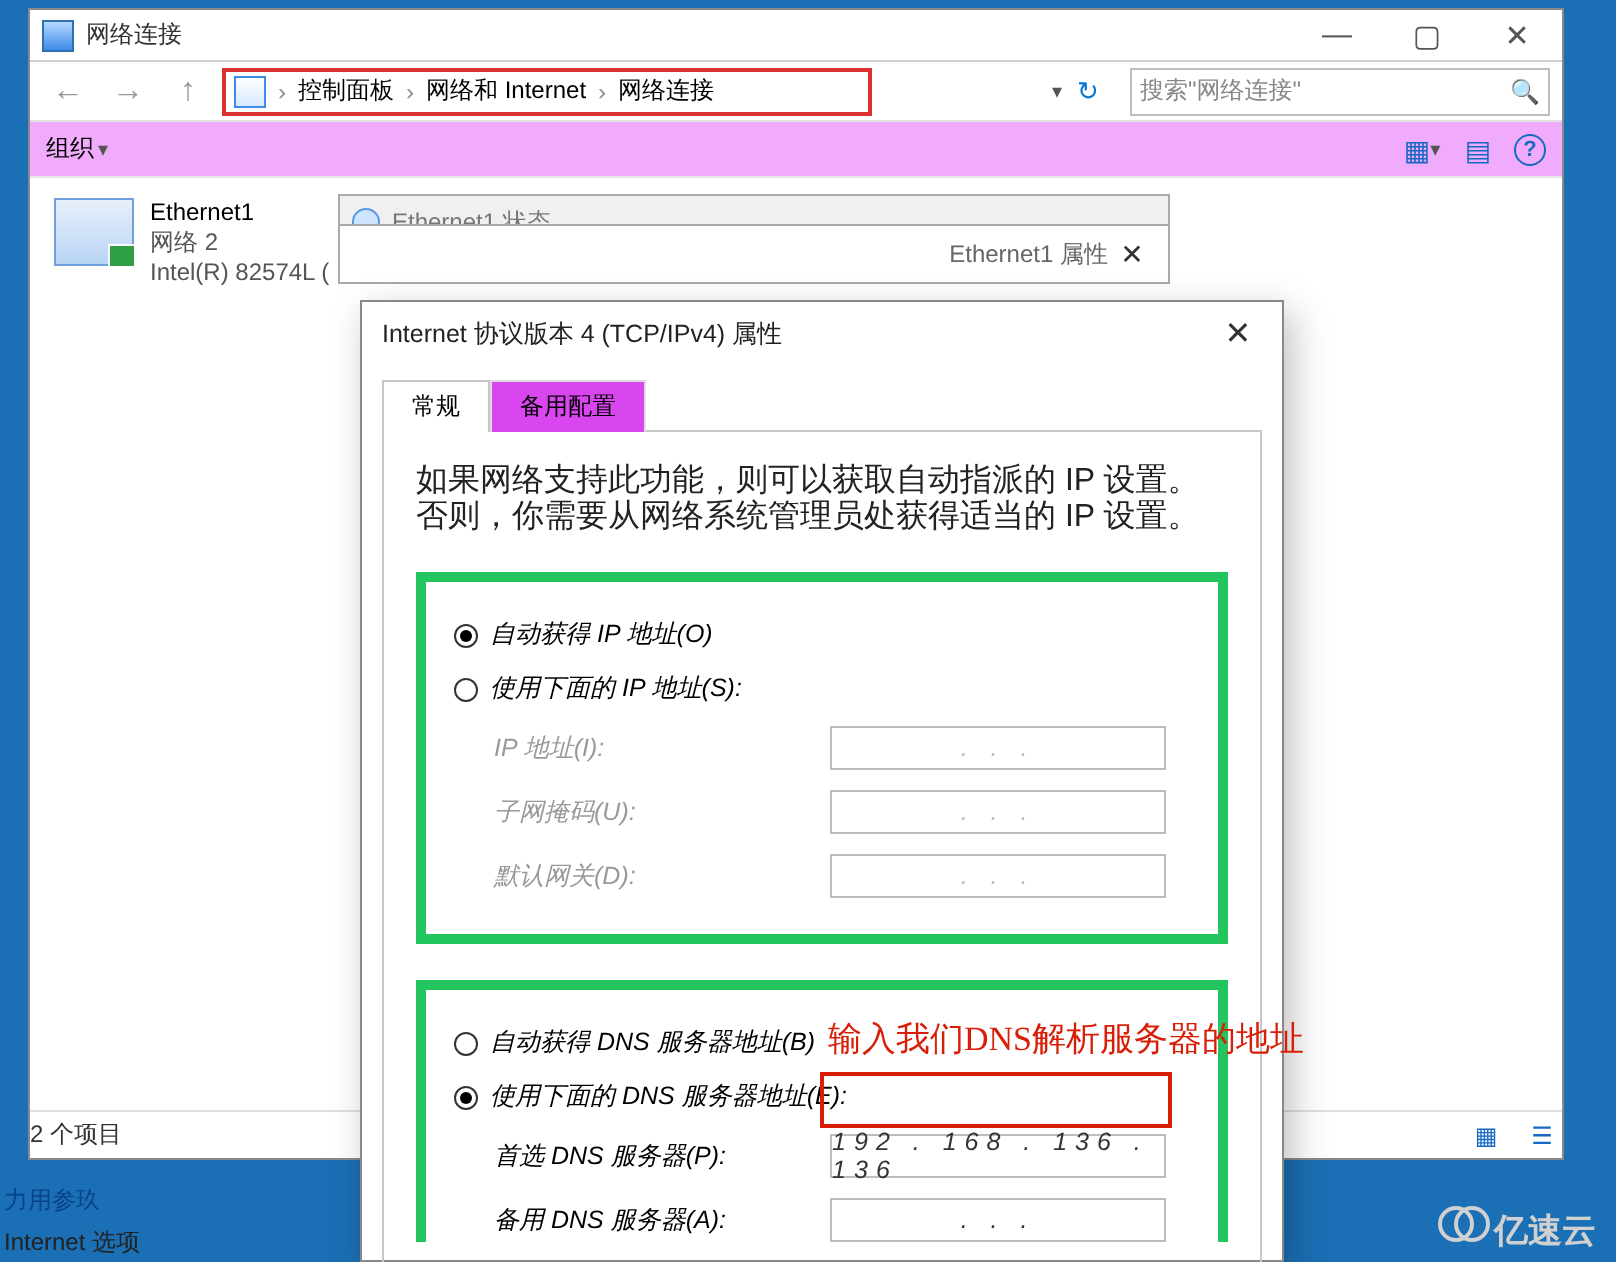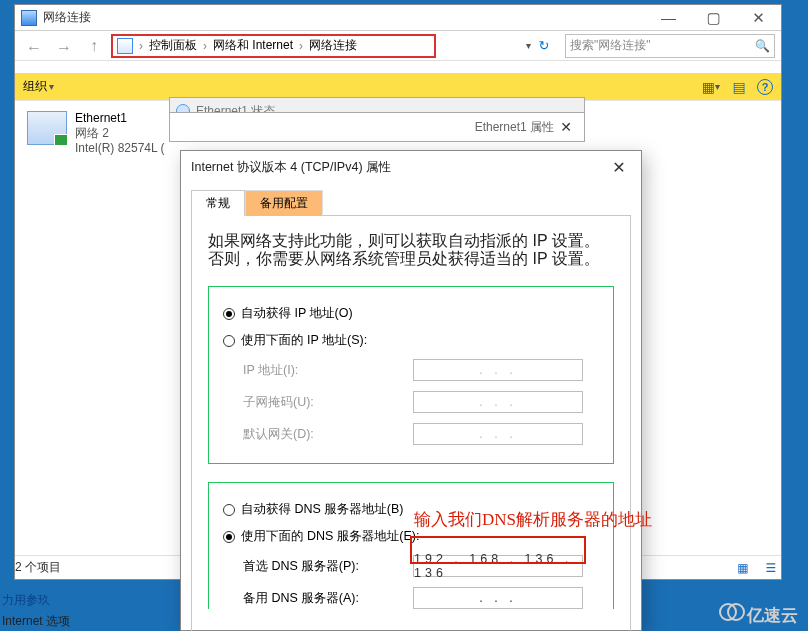--- a/index.html
+++ b/index.html
@@ -17,21 +17,21 @@
   .navarrow { width: 26px; height: 22px; display:flex; align-items:center; justify-content:center; color:#999; font-size:16px; }
   .breadcrumb-box { flex: 0 0 325px; height: 24px; border: 2px solid #d93030; display: flex; align-items: center; padding: 0 4px; gap: 2px; }
   .bcicon { width: 16px; height: 16px; background: linear-gradient(#fff,#d6e8ff); border:1px solid #3e8be8; }
   .bc-sep { color:#888; margin: 0 4px; }
   .refresh-group { display:flex; align-items:center; gap:2px; margin-left:auto; }
   .chev-down { font-size:10px; color:#555; }
   .refresh-icn { width:22px; height:22px; display:flex; align-items:center; justify-content:center; color:#0078d7; font-size:13px; }
   .searchbox { width: 210px; height: 24px; border: 1px solid #bfbfbf; display:flex; align-items:center; padding: 0 4px; color:#888; margin-left:6px; }
   .searchbox .mag { margin-left:auto; color:#666; }
 
-  .toolbar { height: 28px; display:flex; padding: 0 8px; border-bottom: 1px solid #e5e5e5; background:#fde047;margin-top:12px; }
+  .toolbar { height: 28px; display:flex; padding: 0 8px; border-bottom: 1px solid #e5e5e5; background:#f0abfc; }
   .toolbar .menulabel { display:flex; align-items:center; gap:2px; }
   .tb-right { margin-left:auto; display:flex; gap:8px; align-items:center; }
   .tb-icn { width:20px; height:18px; display:flex; align-items:center; justify-content:center; color:#1769c4; font-size:14px; }
   .tb-icn.help { color:#1769c4; font-weight:bold; border:1px solid #1769c4; border-radius:50%; width:16px; height:16px; font-size:11px; }
 
   .content { position:relative; padding: 10px 12px; }
   .adapter { display:flex; gap:8px; width: 160px; }
   .adapter-icon { width:40px; height:34px; background: linear-gradient(#e8f0fb,#b9d4f5); border:1px solid #6ea0da; position:relative; }
   .adapter-icon::after { content:""; position:absolute; right:-2px; bottom:-2px; width:12px; height:10px; background:#2ea043; border:1px solid #fff; }
   .adapter-text div { font-size:12px; line-height:15px; }
@@ -52,26 +52,26 @@
   .closebtn { width:24px; height:20px; display:flex; align-items:center; justify-content:center; color:#333; font-size:14px; }
 
   
   .ipv4-dialog { position:absolute; left:180px; top:150px; width:462px; height:481px; background:#fff; border:1px solid #888; box-shadow: 4px 6px 18px rgba(0,0,0,.25); }
   .ipv4-title { height:30px; display:flex; align-items:center; padding:16px 10px; font-size:12.5px; color:#222; }
   .ipv4-title .closebtn { margin-left:auto; font-size:16px; }
 
   .tabs { display:flex; margin: 6px 10px 0 10px; }
   .tab { padding: 4px 14px; border:1px solid #c7c7c7; border-bottom:none; background:#fff; font-size:12px; position:relative; top:1px; }
   .tab.active { background:#fff; z-index:2; }
-  .tab:not(.active){ background:#fdba74; border-color:#ddd; }
+  .tab:not(.active){ background:#d946ef; border-color:#ddd; }
   .tab-panel { margin: 0 10px 10px 10px; border:1px solid #c7c7c7; padding: 16px 16px 8px 16px; height: 420px; }
 
   .desc { font-size:16px; line-height:18px; color:#222; margin-bottom: 18px; }
 
-  .group { border:1px solid #22c55e; padding: 14px 26px 8px 14px; margin-bottom: 18px; }
+  .group { border:5px solid #22c55e; padding: 14px 26px 8px 14px; margin-bottom: 18px; font-style: italic; }
   .radio-row { display:flex; align-items:center; gap:6px; margin: 4px 0 10px 0; font-size:12.5px; }
   .radio { width:12px; height:12px; border:1px solid #333; border-radius:50%; display:inline-flex; align-items:center; justify-content:center; }
   .radio.selected::after { content:""; width:6px; height:6px; background:#000; border-radius:50%; }
 
   .field-row { display:flex; align-items:center; gap:10px; margin: 4px 0 10px 20px; font-size:12.5px; }
   .field-row.disabled { color:#999; }
   .field-label { width: 160px; }
   .ip-input { width: 170px; height:22px; border:1px solid #bdbdbd; background:#fff; display:flex; align-items:center; justify-content:center; letter-spacing: 4px; color:#333; font-size:12.5px; }
   .ip-input.disabled { background:#fff; color:#bbb; }
 

